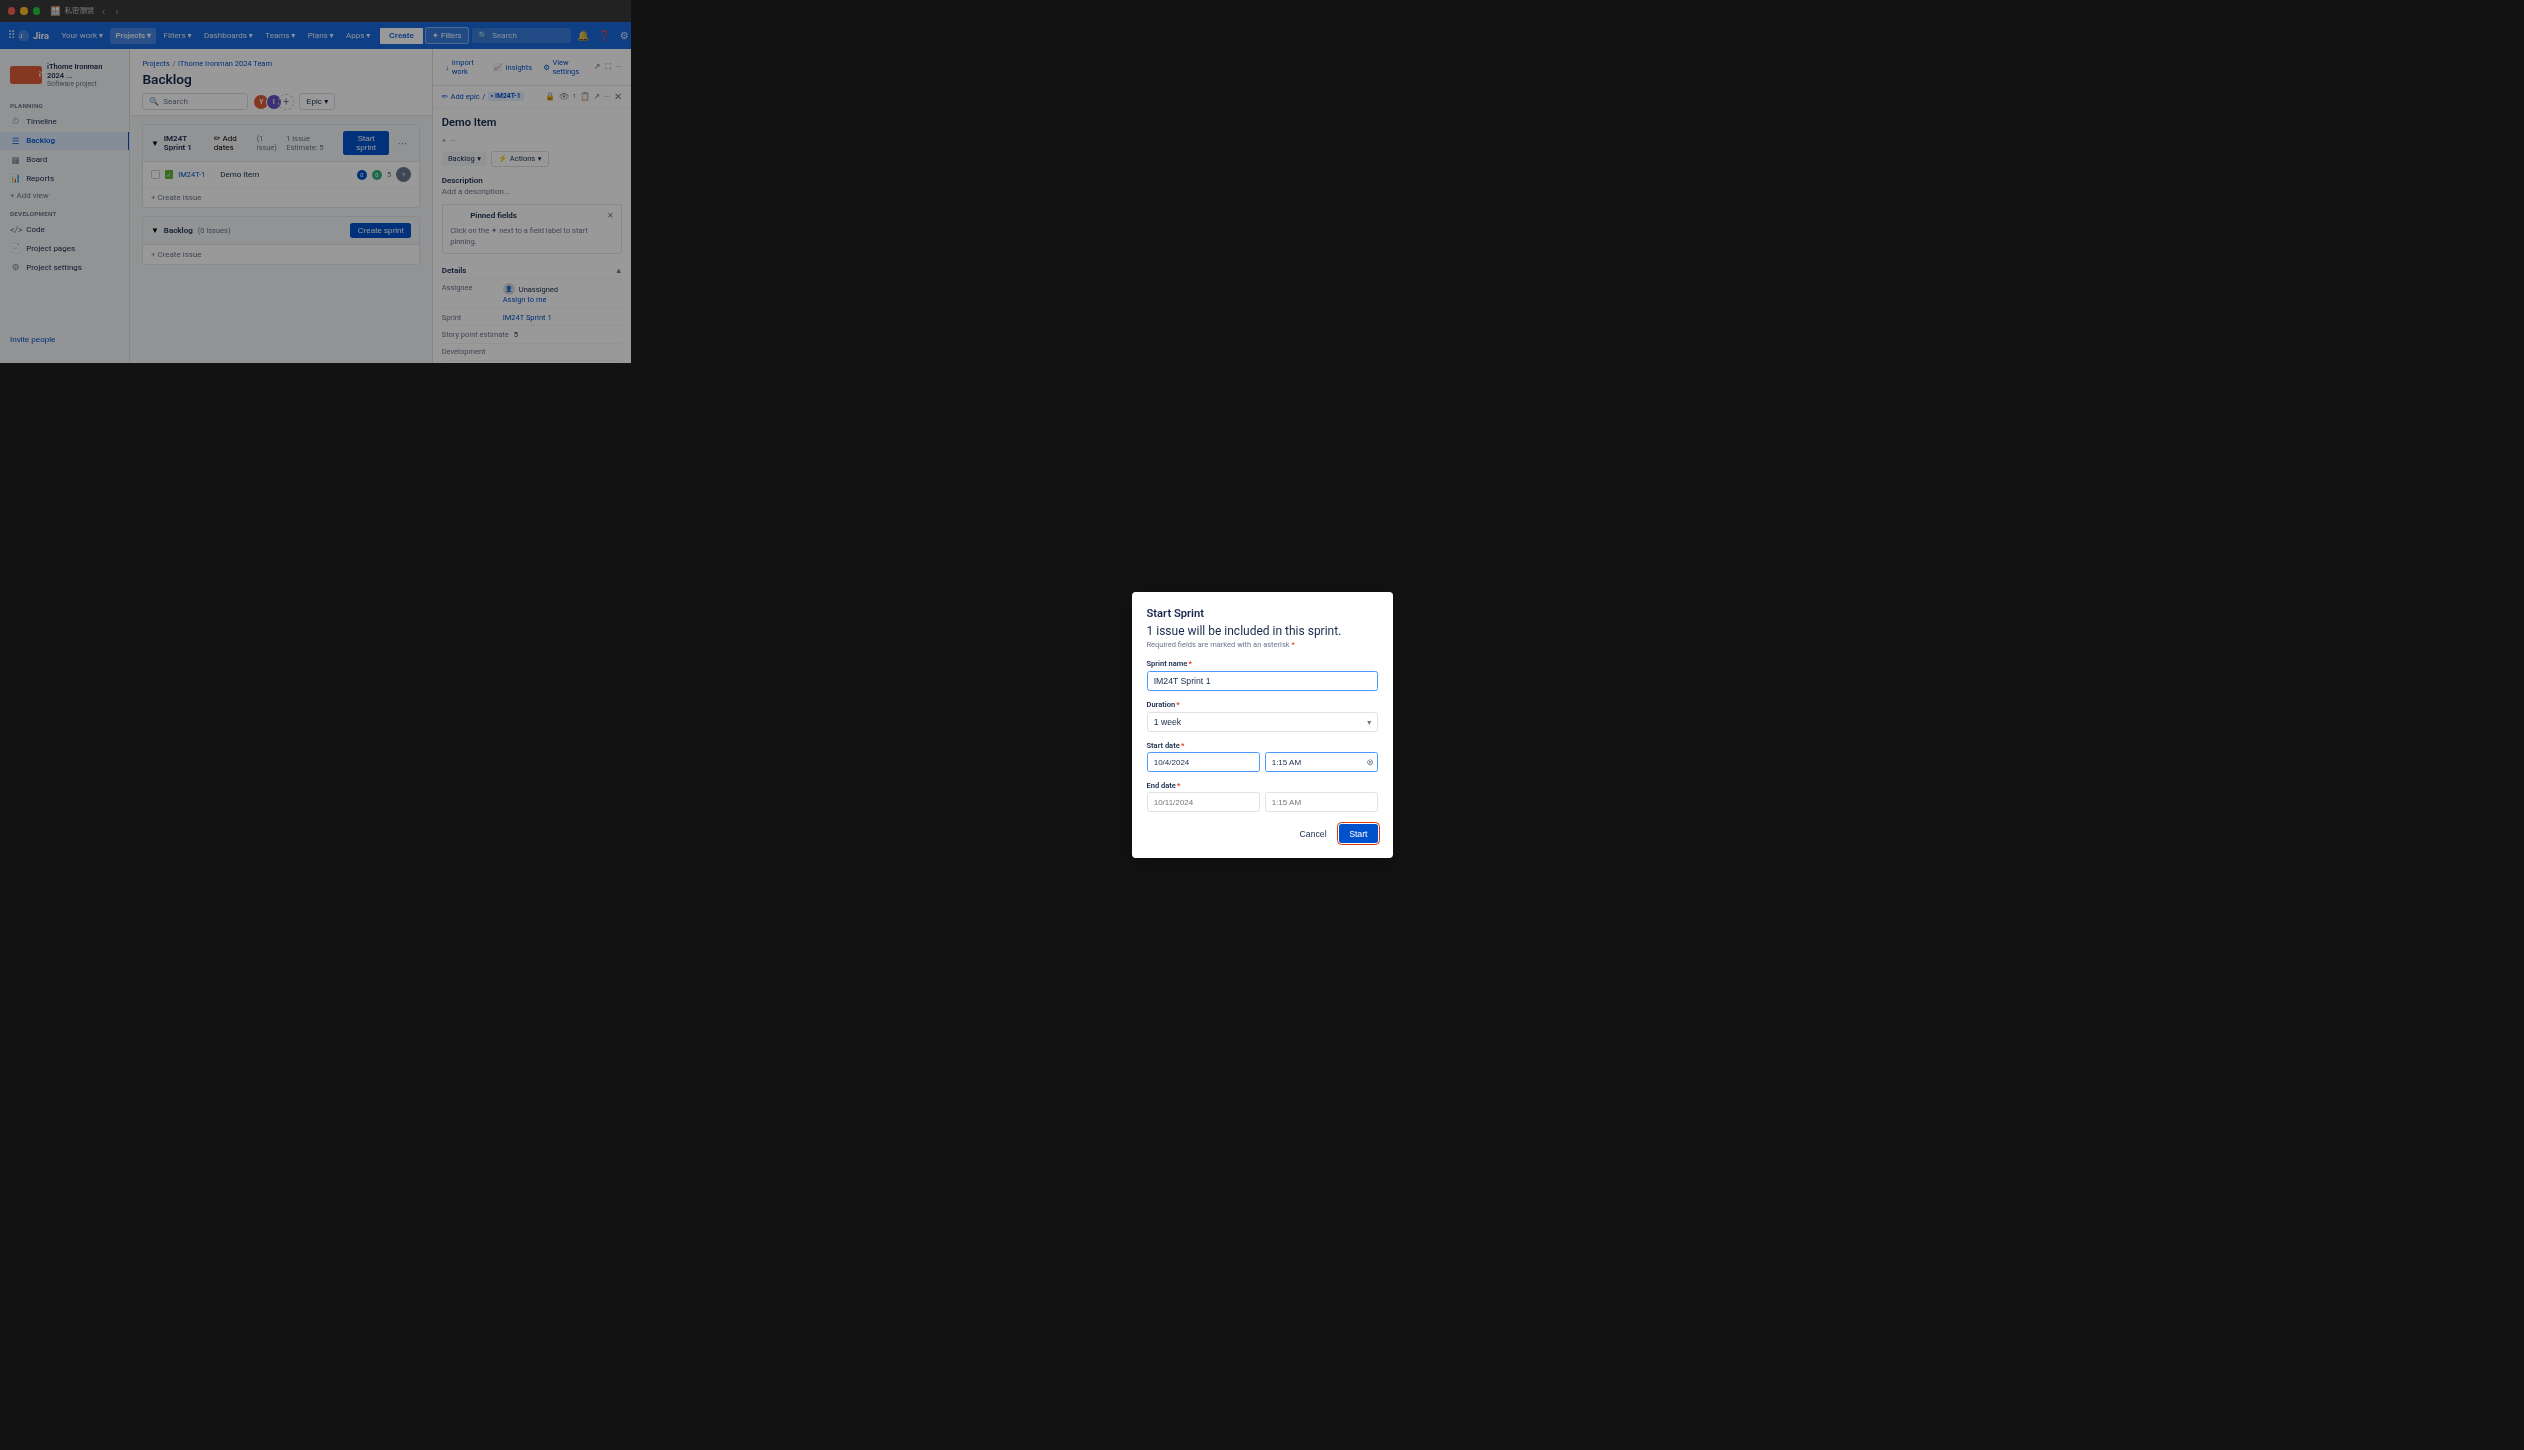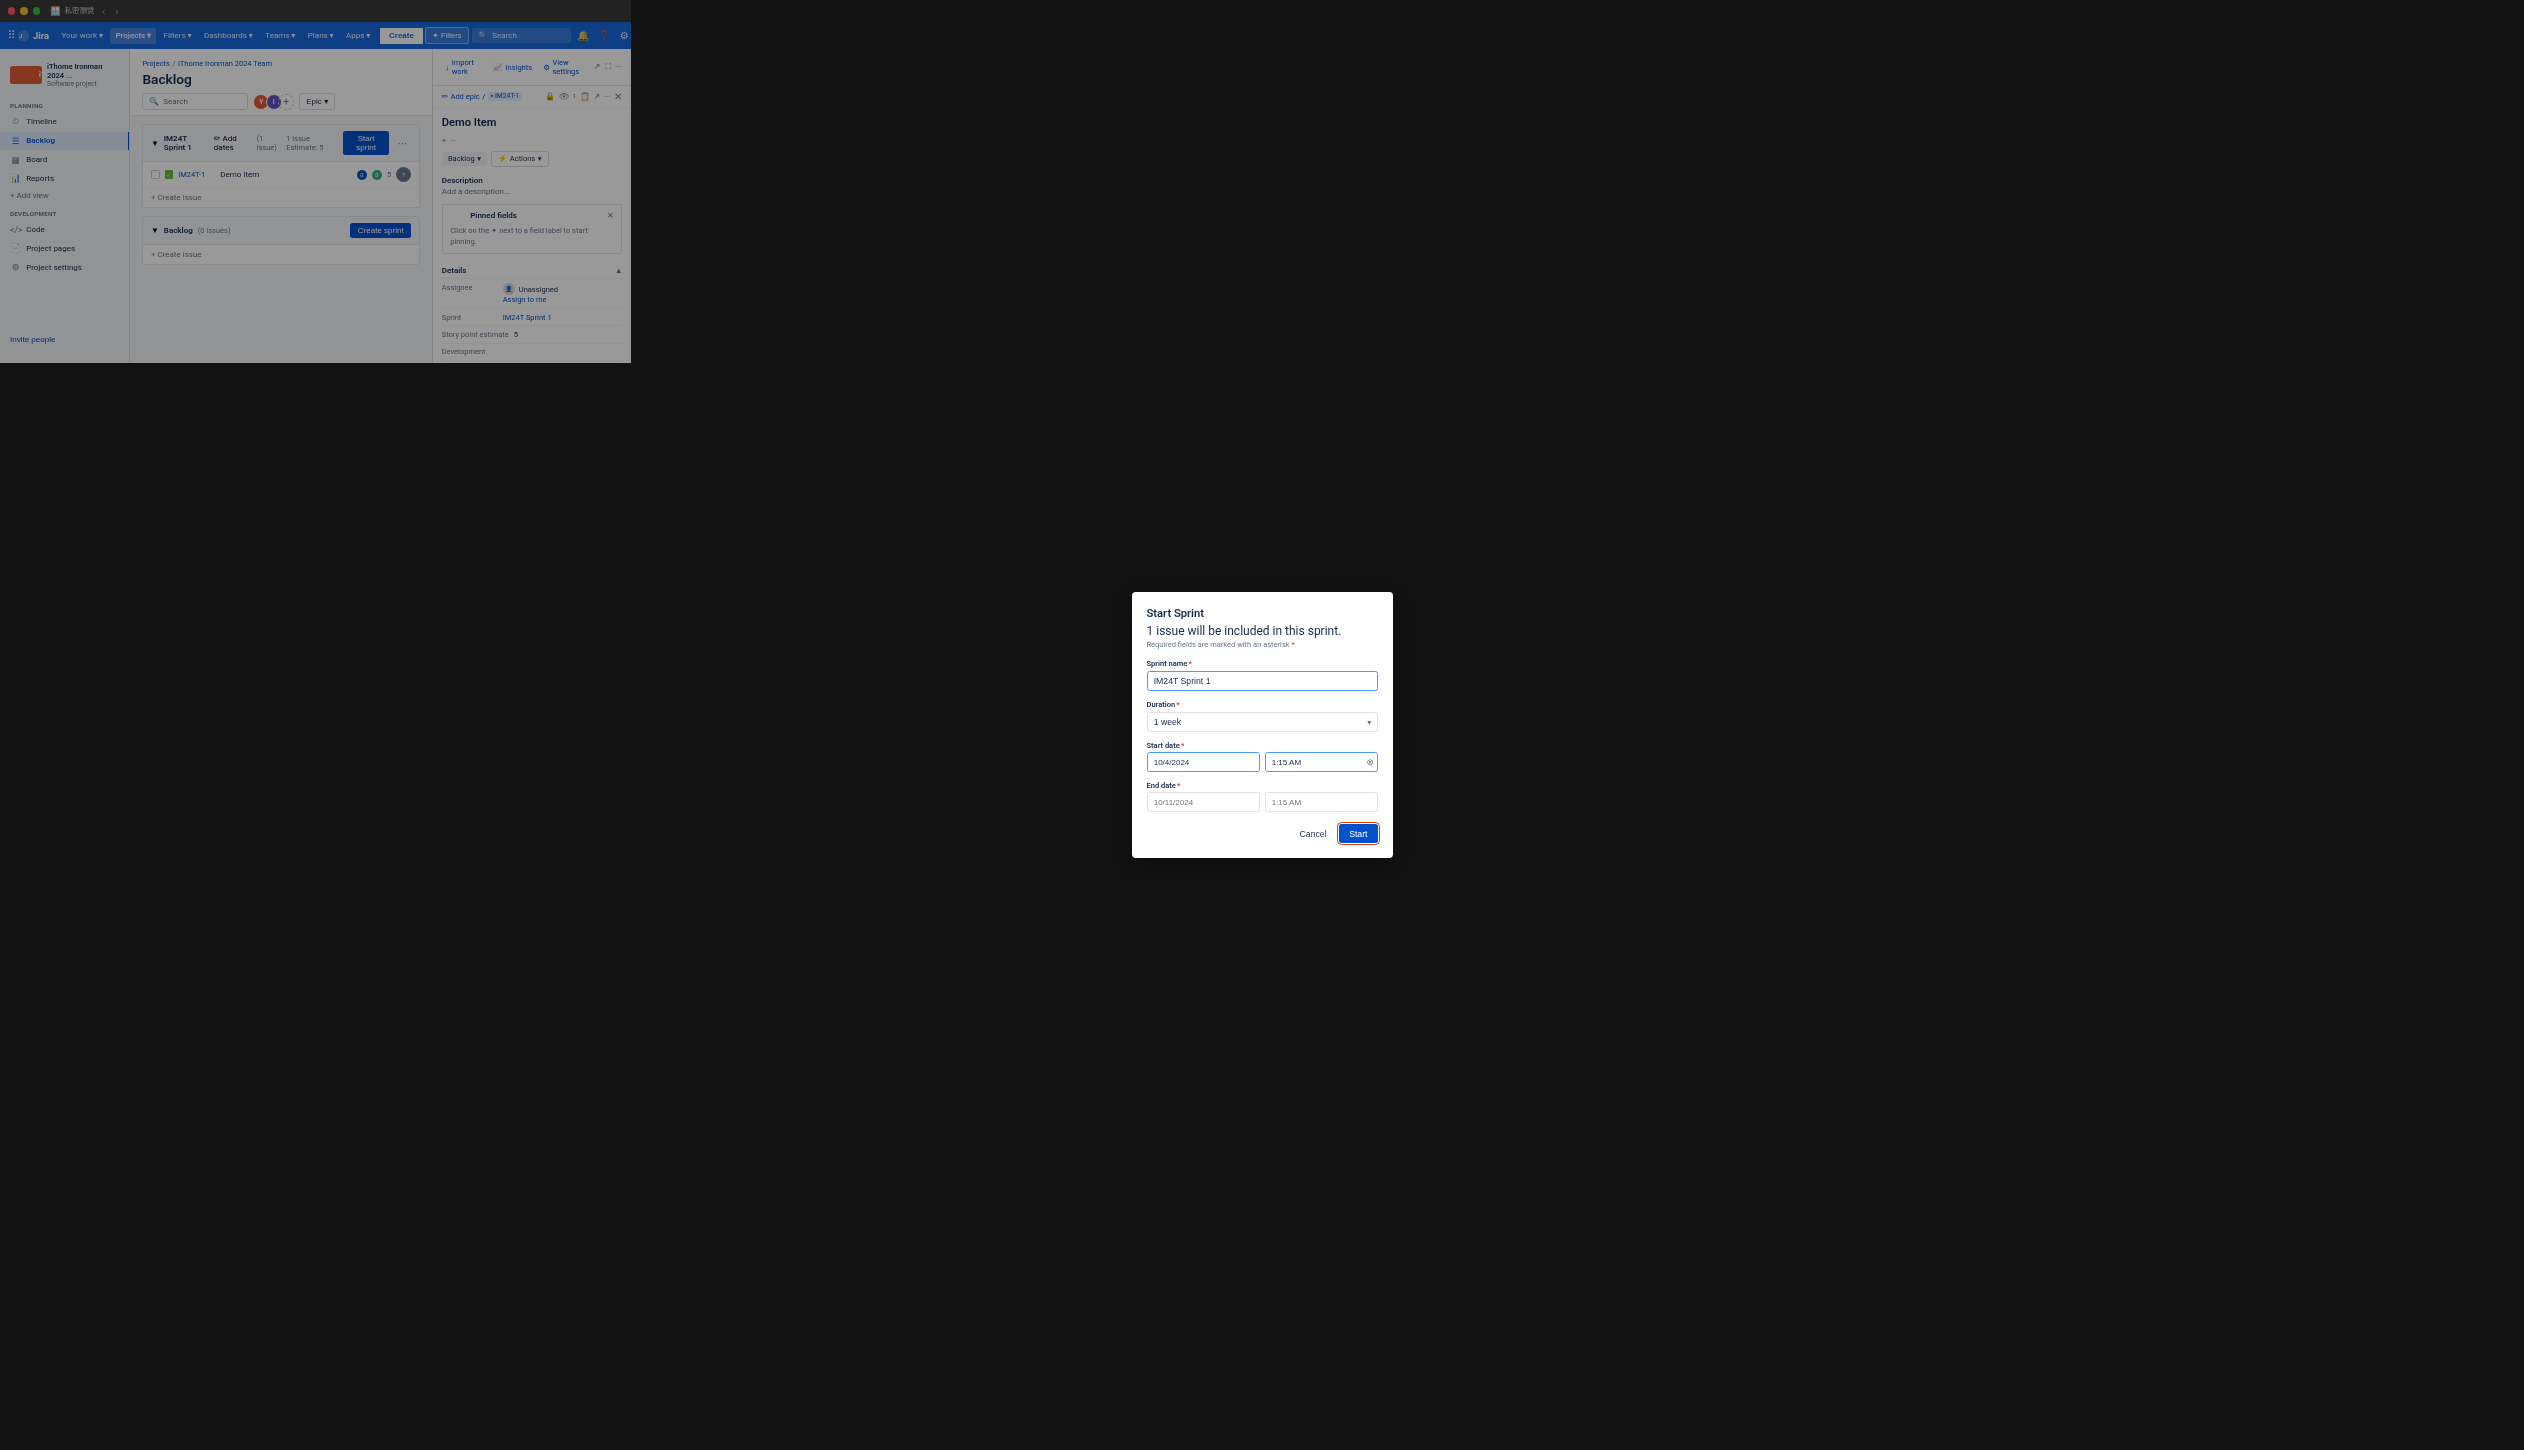--- a/index.html
+++ b/index.html
@@ -812,20 +812,21 @@
       gap: 2.5px;
     }
     .add-epic-link span { color: #0052cc; }
 
     .issue-id-badge {
       font-size: 6.8px;
       color: #0052cc;
       background: #e6f0ff;
       border-radius: 1.9px;
       padding: 0.6px 3.1px;
+      font-weight: bold;
     }
 
     
     .bottom-bar {
       background: #1e1e1e;
       color: #ccc;
       font-size: 7.5px;
       padding: 2.5px 7.5px;
       display: flex;
       justify-content: flex-end;

